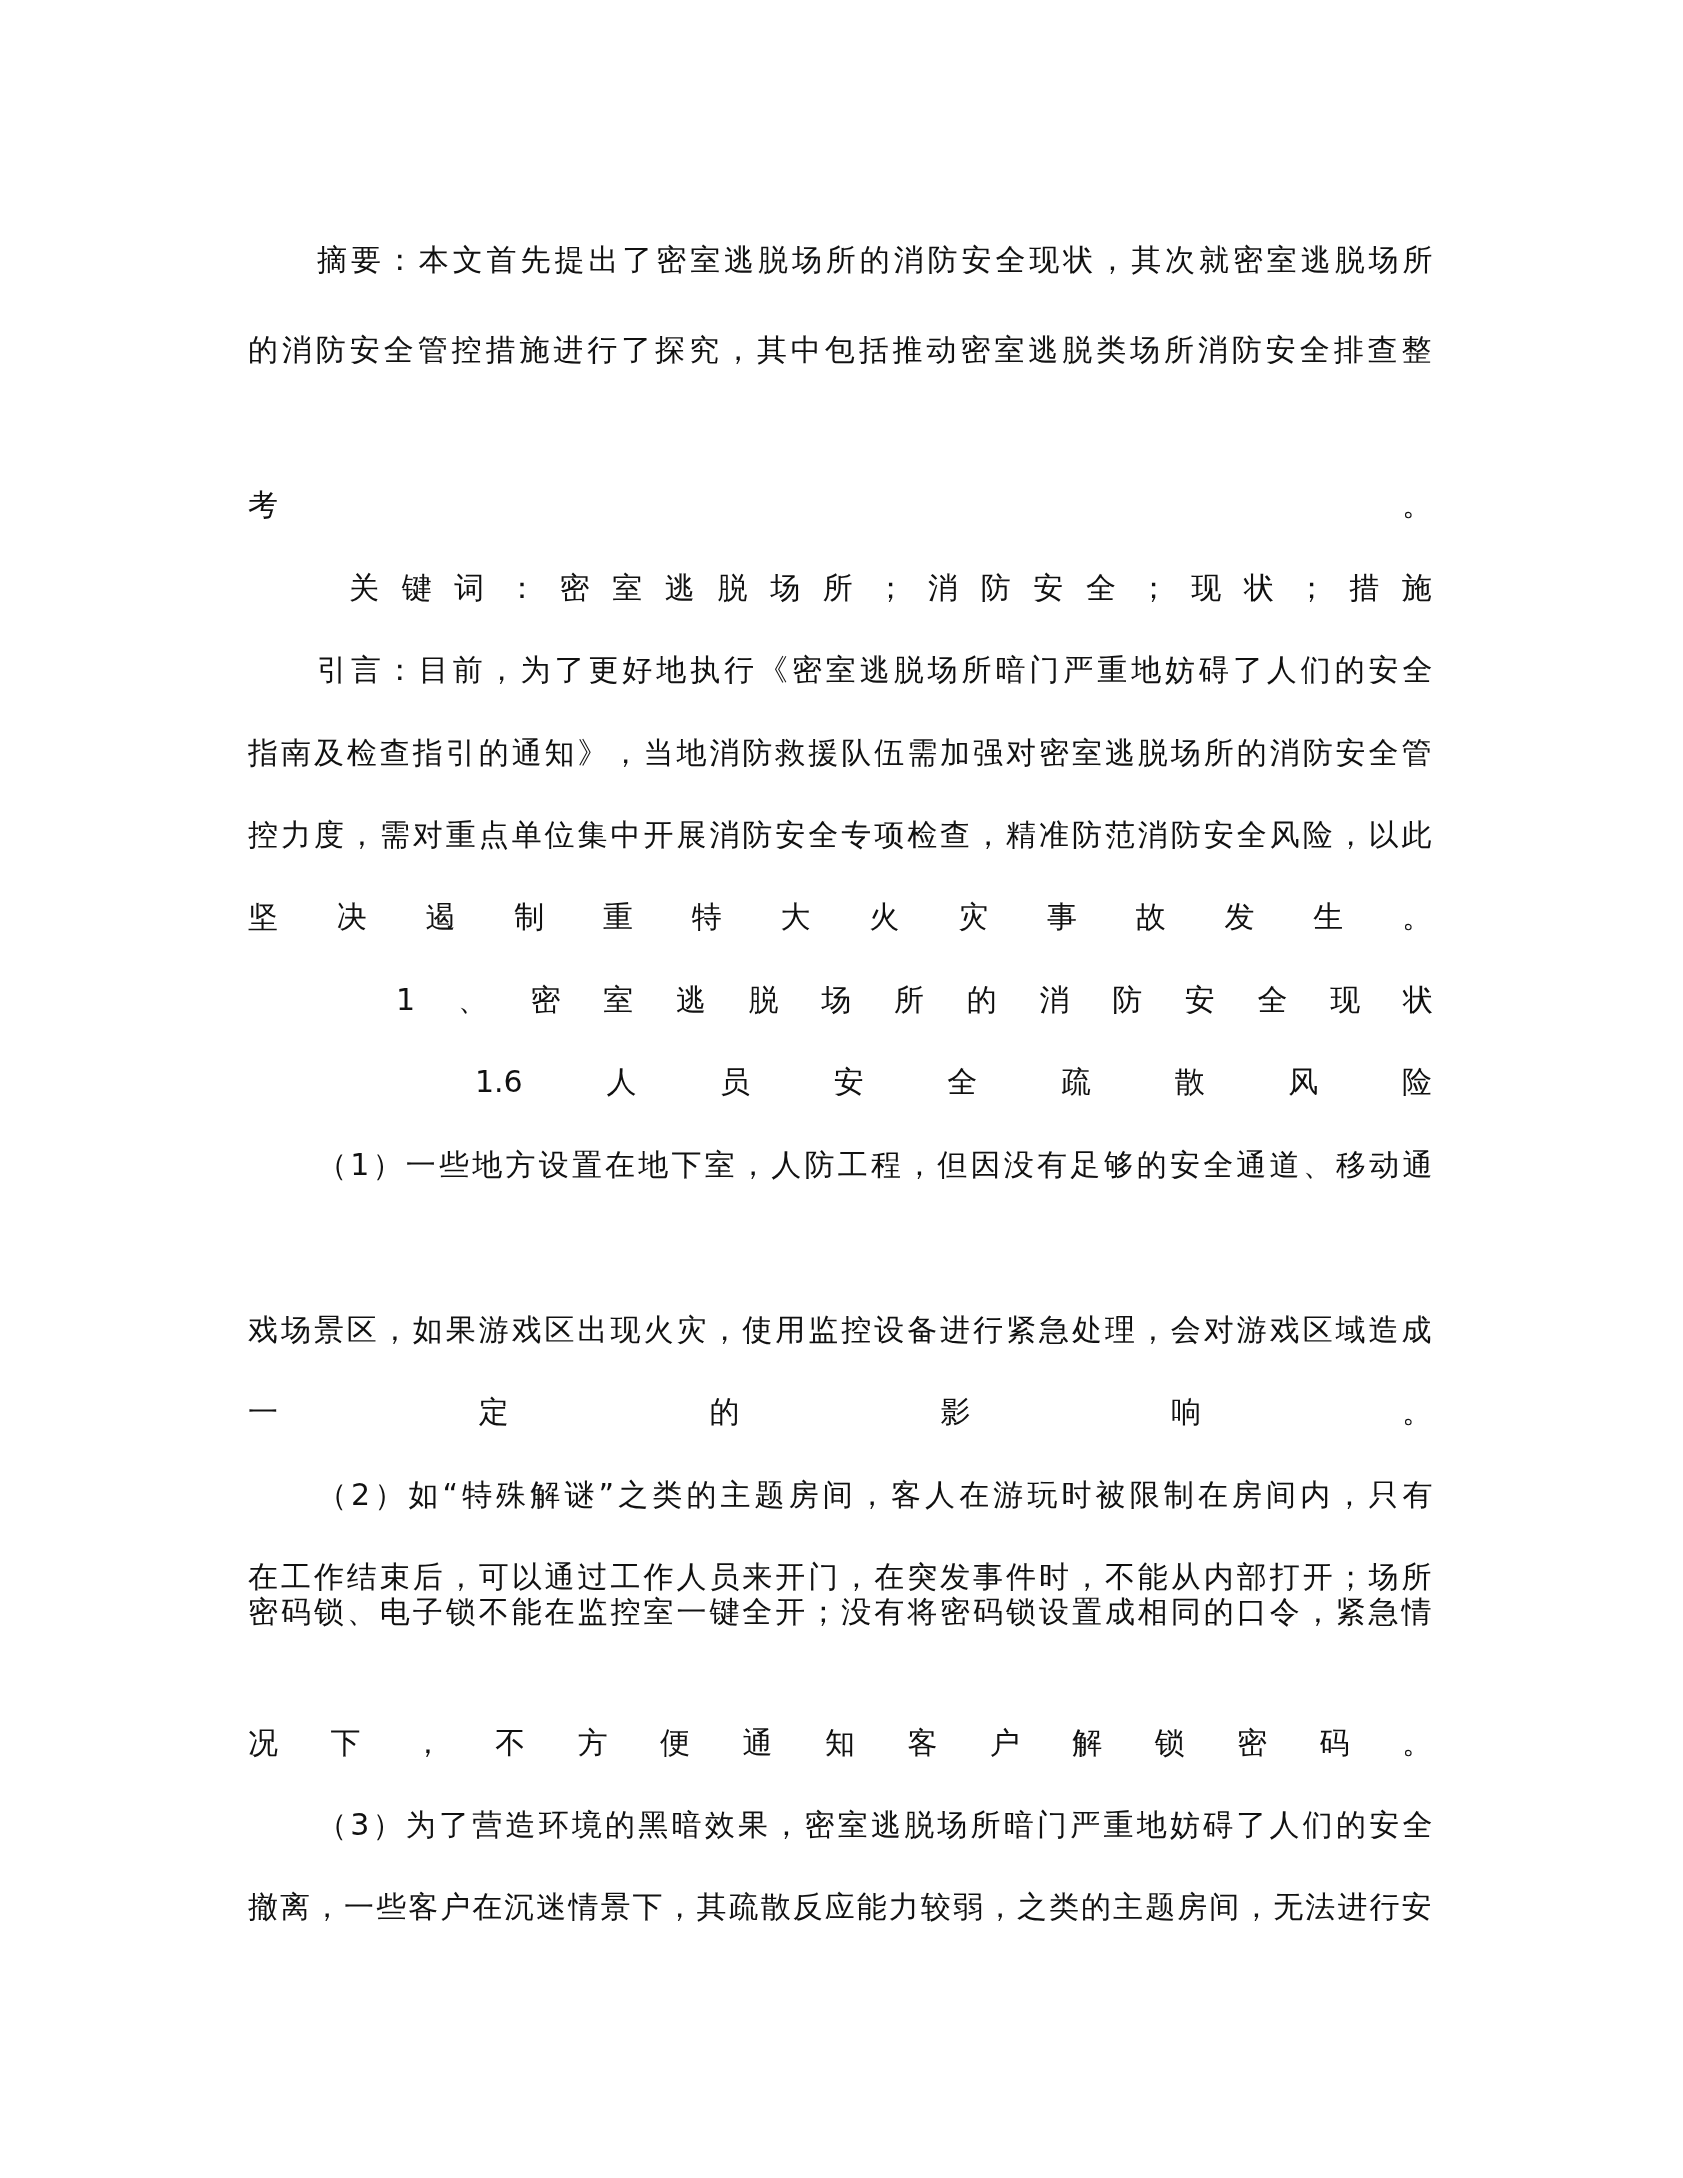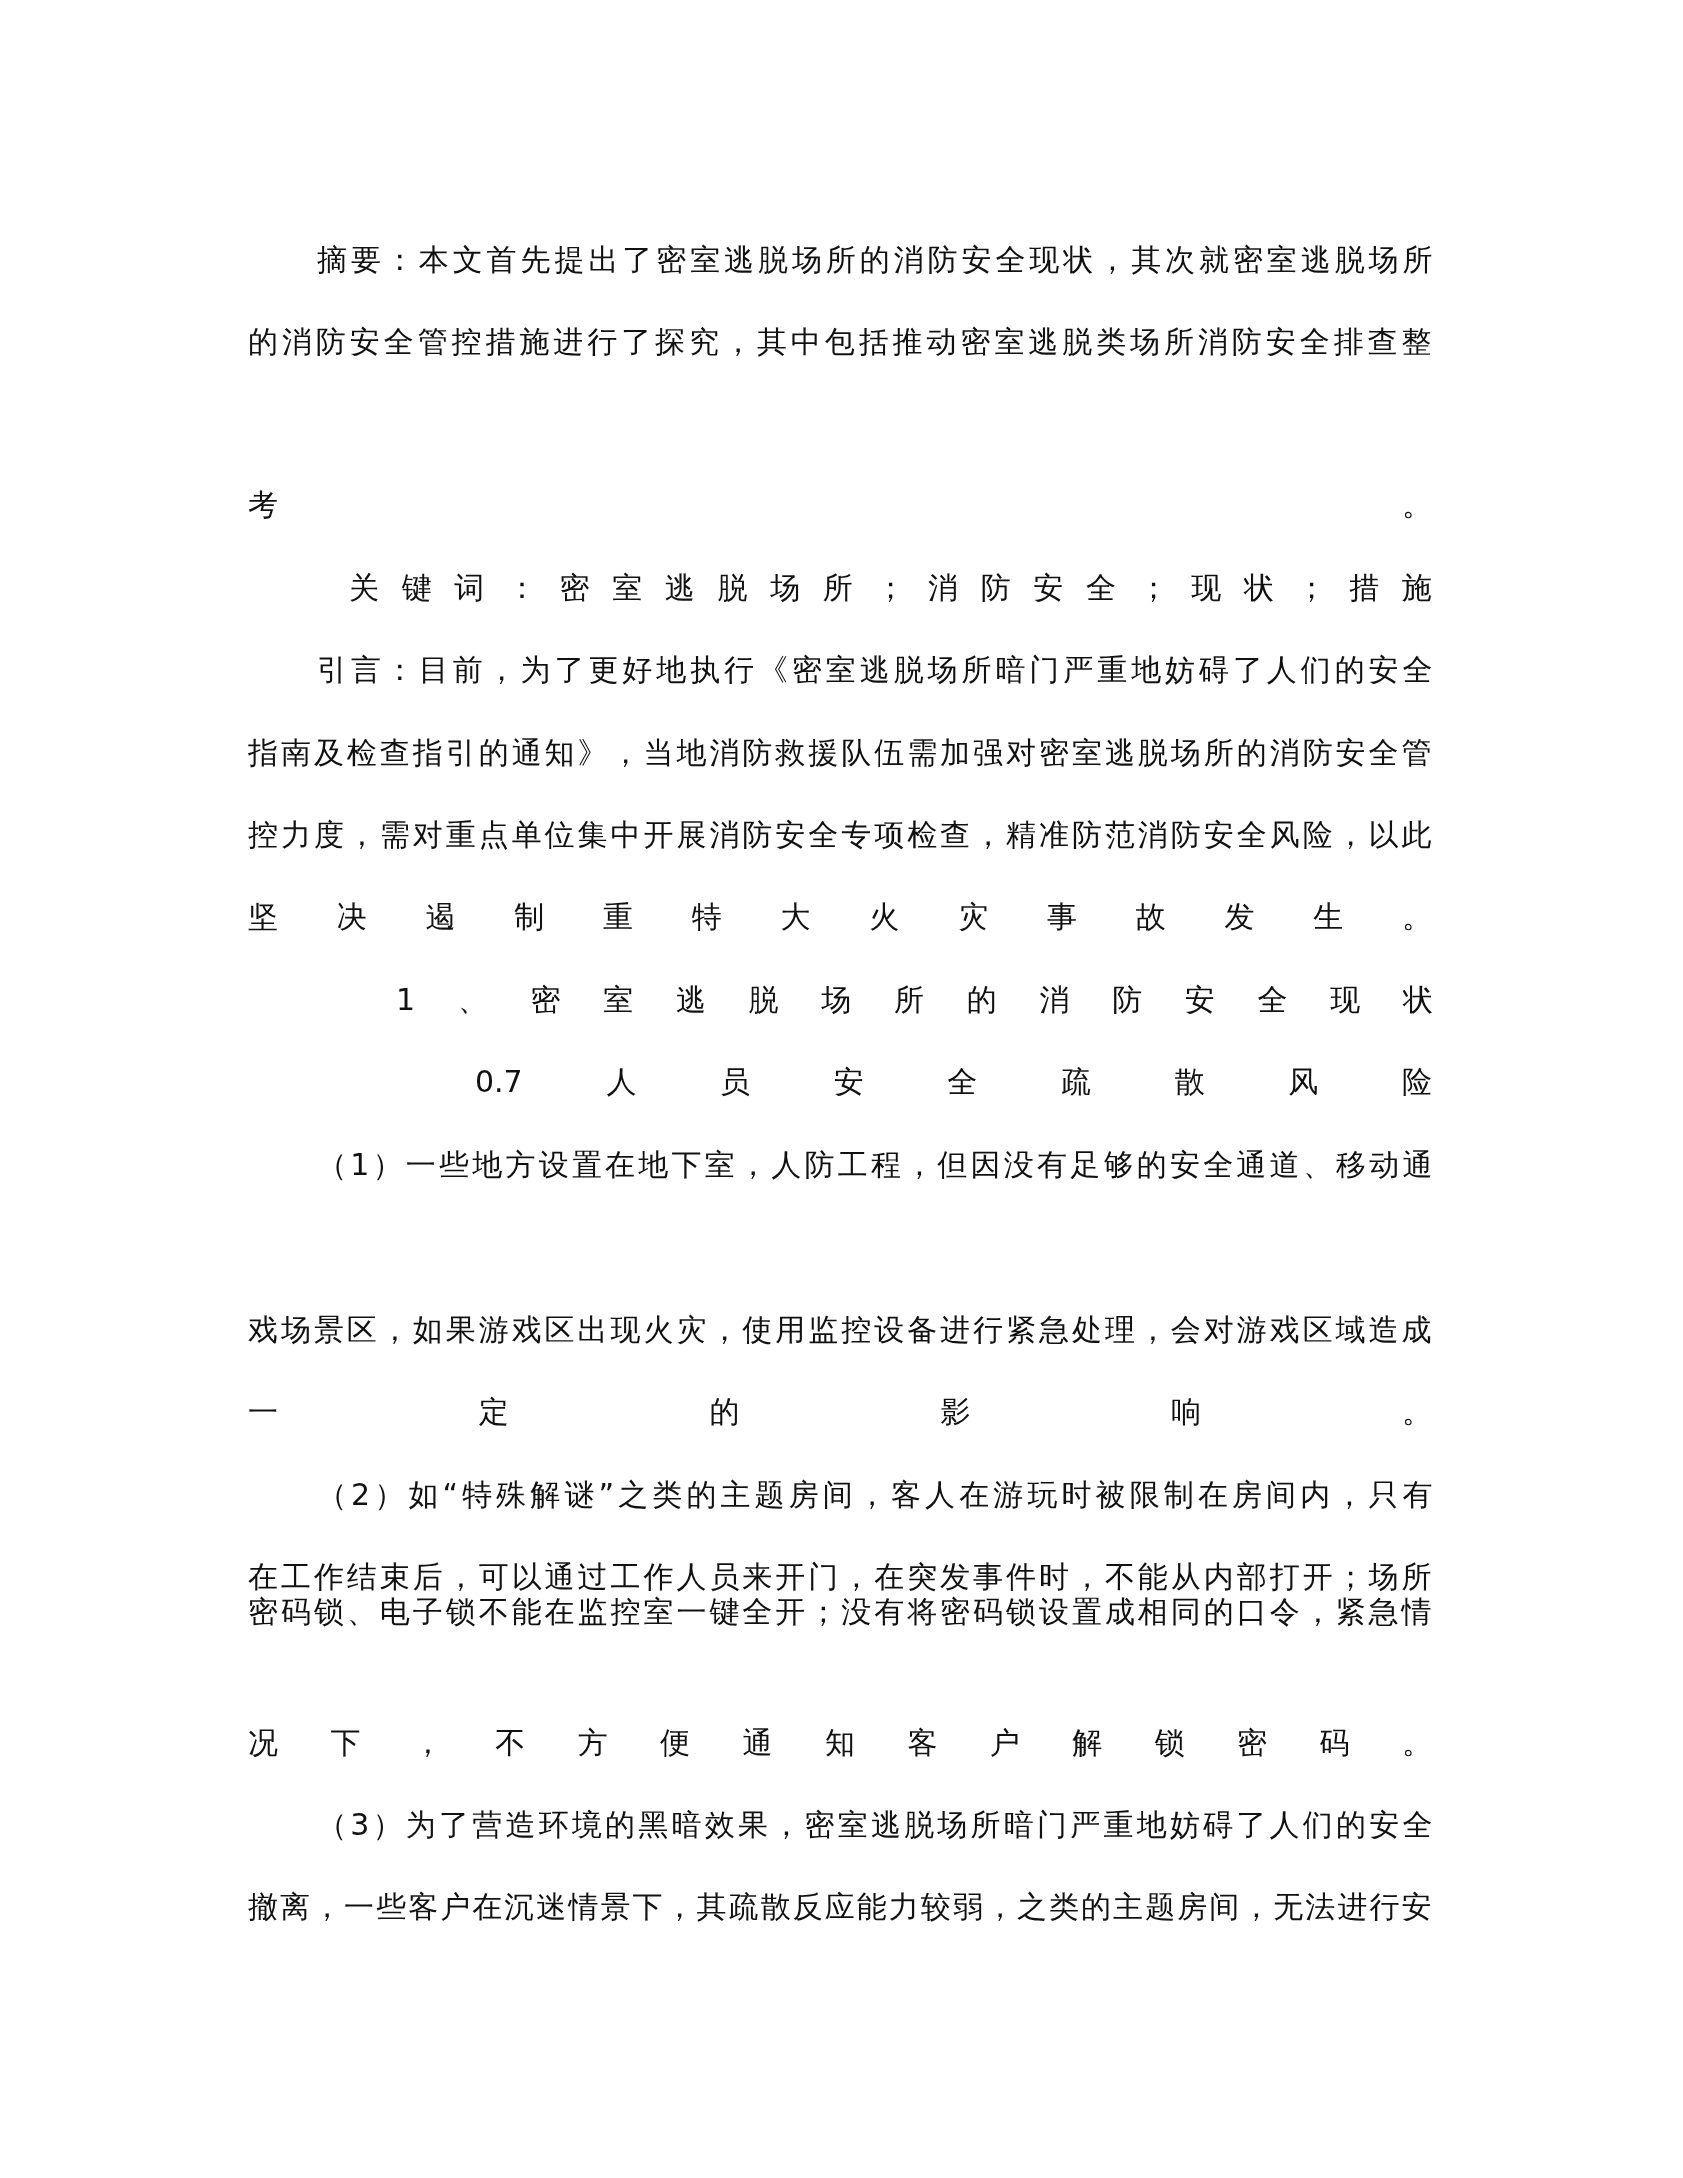--- a/index.html
+++ b/index.html
@@ -12,21 +12,21 @@
   .line.indent { left: 317px; width: 1116px; }
   .line.indent4 { left: 475px; width: 957px; }
   .line span { display: inline-block; }
 </style>
 </head>
 <body>
 
 <div class="page">
 
   <div class="line full indent" style="top:238px">摘要：本文首先提出了密室逃脱场所的消防安全现状，其次就密室逃脱场所</div>
-  <div class="line full" style="top:320px">的消防安全管控措施进行了探究，其中包括推动密室逃脱类场所消防安全排查整</div>
+  <div class="line full" style="top:328px">的消防安全管控措施进行了探究，其中包括推动密室逃脱类场所消防安全排查整</div>
   <div class="line" style="top:483px">
     <span>考</span>
     <span>。</span>
   </div>
 
   <div class="line indent4" style="top:566px; left:349px; width:1083px;">
     <span>关</span>
     <span>键</span>
     <span>词</span>
     <span>：</span>
@@ -81,21 +81,21 @@
     <span>的</span>
     <span>消</span>
     <span>防</span>
     <span>安</span>
     <span>全</span>
     <span>现</span>
     <span>状</span>
   </div>
 
   <div class="line" style="top:1060px; left:475px; width:957px;">
-    <span>0.7</span>
+    <span>1.6</span>
     <span>人</span>
     <span>员</span>
     <span>安</span>
     <span>全</span>
     <span>疏</span>
     <span>散</span>
     <span>风</span>
     <span>险</span>
   </div>
 

